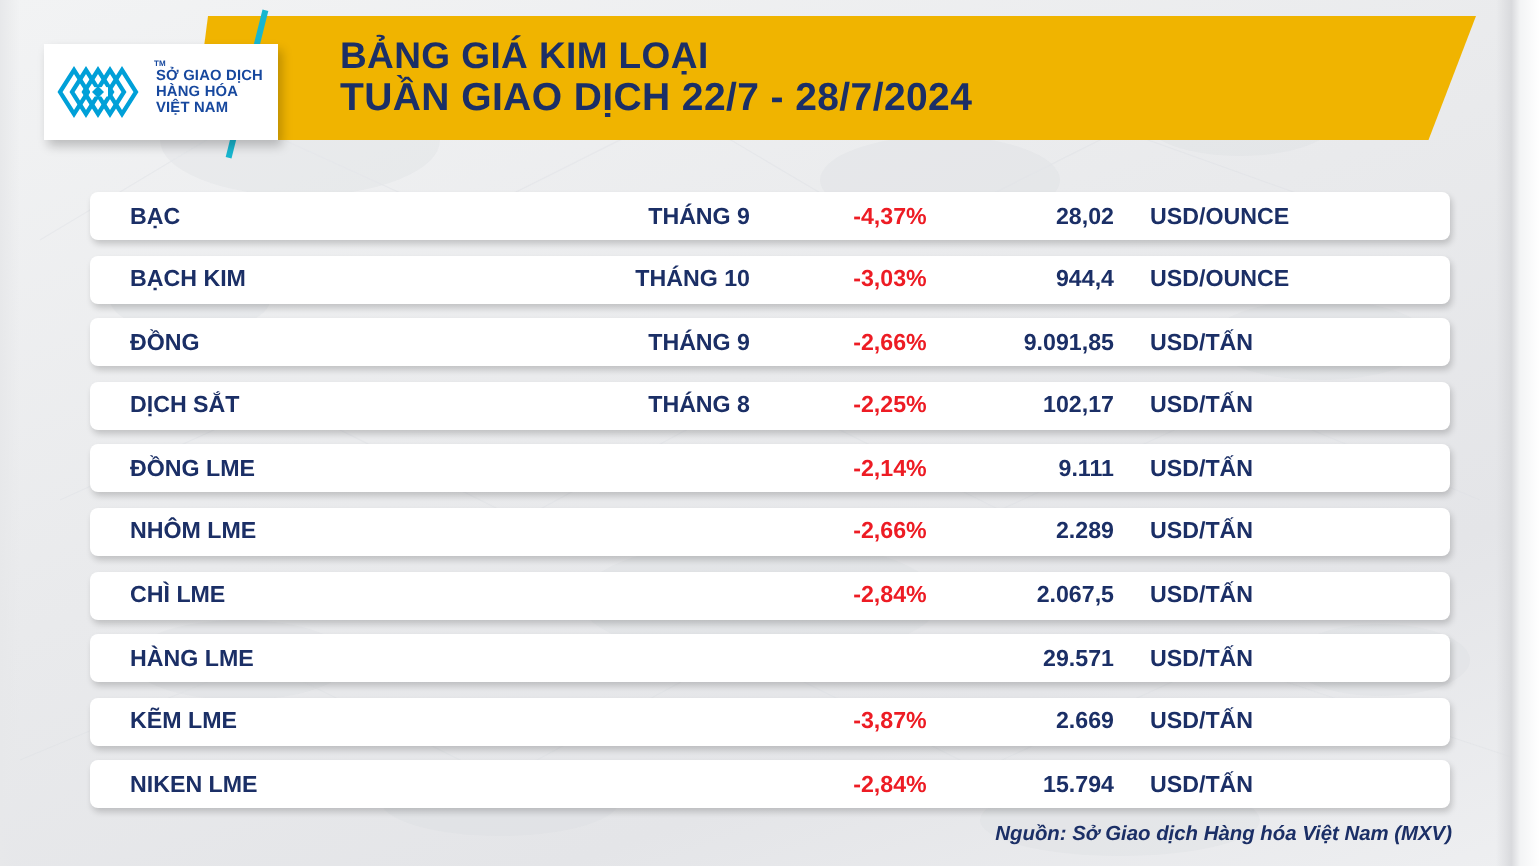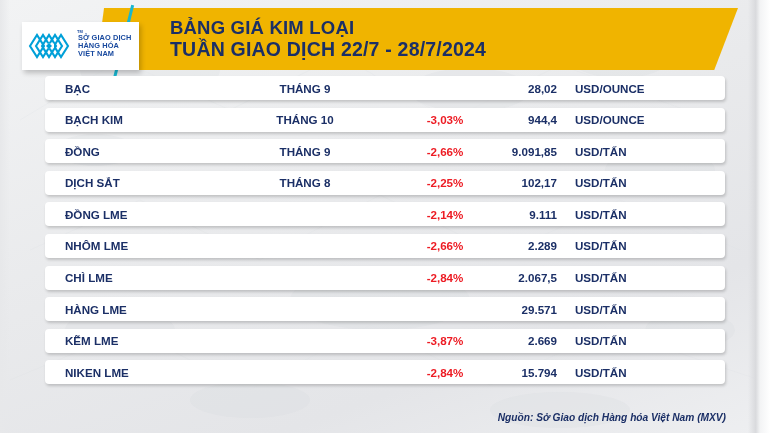--- a/index.html
+++ b/index.html
@@ -133,21 +133,21 @@
     left: -1px;
     top: -4px;
     font-size: 4px !important;
     color: #17489e;
   }
 
   
   .rows {
     position: absolute;
     left: 0;
-    top: 76px;
+    top: 96px;
     width: 770px;
   }
   .row {
     position: relative;
     width: 680px;
     margin-left: 45px;
     height: 24px;
     background: #ffffff;
     border-radius: 4px;
     box-shadow: 1px 2px 3px rgba(0,0,0,0.18);
@@ -160,21 +160,21 @@
     position: absolute;
     left: 20px;
     font-size: 11.6px;
     color: #1b2f66;
     white-space: nowrap;
   }
   .c-month {
     position: absolute;
     left: 190px;
     width: 140px;
-    text-align: center;
+    text-align: right;
     font-size: 11.6px;
     color: #1b2f66;
     white-space: nowrap;
   }
   .c-change {
     position: absolute;
     left: 340px;
     width: 120px;
     text-align: center;
     font-size: 11.6px;
@@ -265,20 +265,21 @@
         <div>HÀNG HÓA</div>
         <div>VIỆT NAM</div>
       </div>
     </div>
   </div>
 
   <div class="rows" id="rows">
       <div class="row">
         <span class="c-name">BẠC</span>
         <span class="c-month">THÁNG 9</span>
+        <span class="c-change">-4,37%</span>
         <span class="c-price">28,02</span>
         <span class="c-unit">USD/OUNCE</span>
       </div>
       <div class="row">
         <span class="c-name">BẠCH KIM</span>
         <span class="c-month">THÁNG 10</span>
         <span class="c-change">-3,03%</span>
         <span class="c-price">944,4</span>
         <span class="c-unit">USD/OUNCE</span>
       </div>

